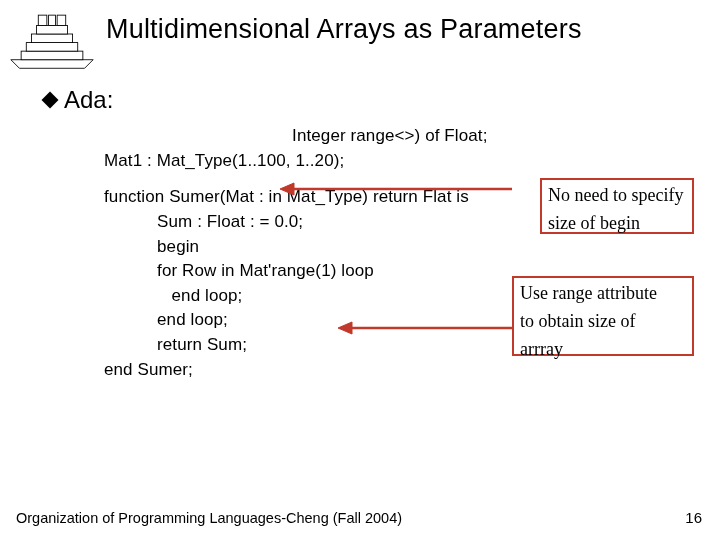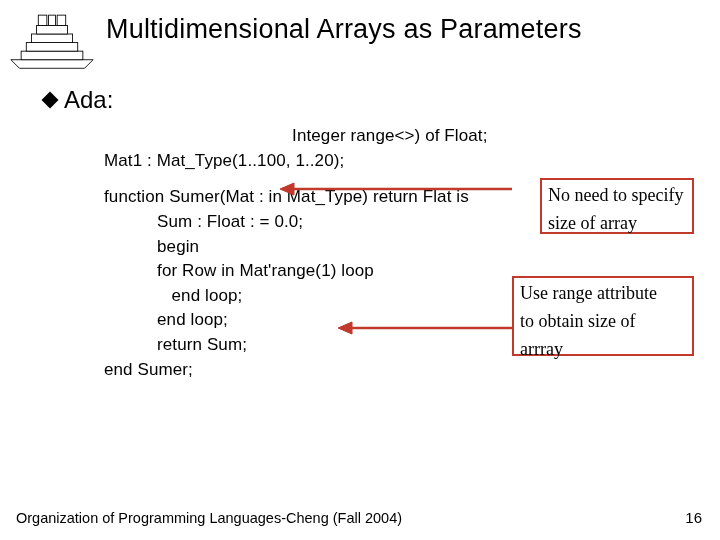--- a/index.html
+++ b/index.html
@@ -124,21 +124,21 @@
     <div>           for Row in Mat'range(1) loop</div>
     <div>              end loop;</div>
     <div>           end loop;</div>
     <div>           return Sum;</div>
     <div>end Sumer;</div>
   </div>
 </div>
 
 <div class="note-box note1">
   <div>No need to specify</div>
-  <div>size of array</div>
+  <div>size of begin</div>
 </div>
 
 <div class="note-box note2">
   <div>Use range attribute</div>
   <div>to obtain size of</div>
   <div>arrray</div>
 </div>
 
 <svg class="arrow" style="left:280px; top:179px;" width="232" height="20">
   <line x1="232" y1="10" x2="10" y2="10" stroke-width="2.5"></line>

